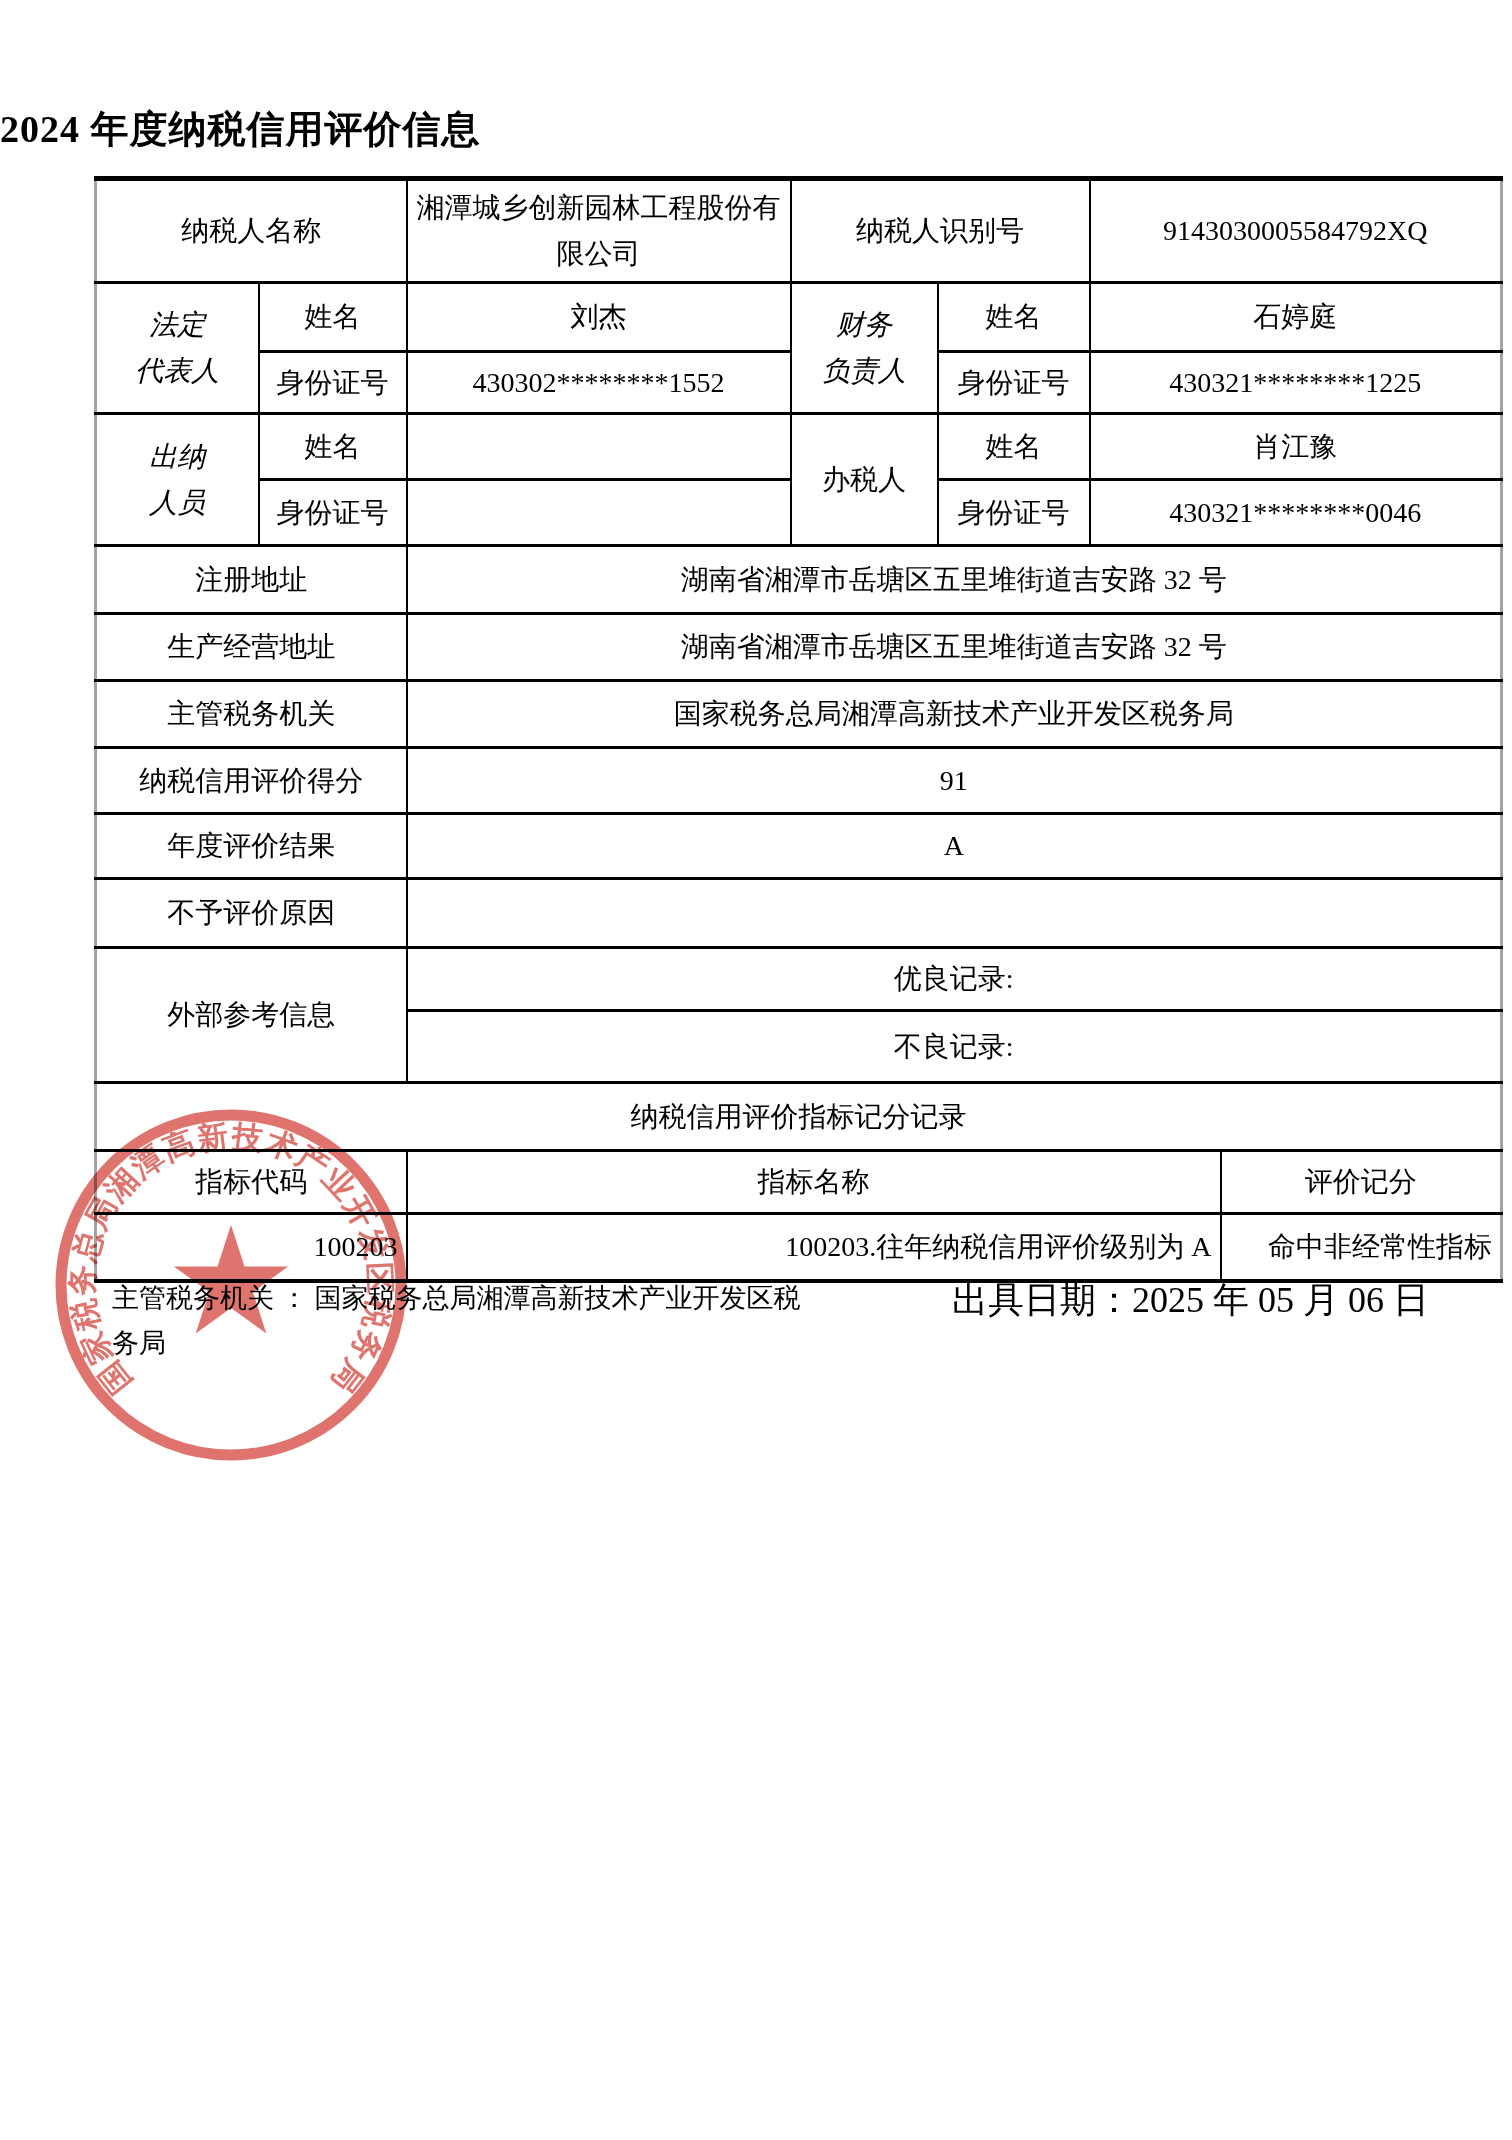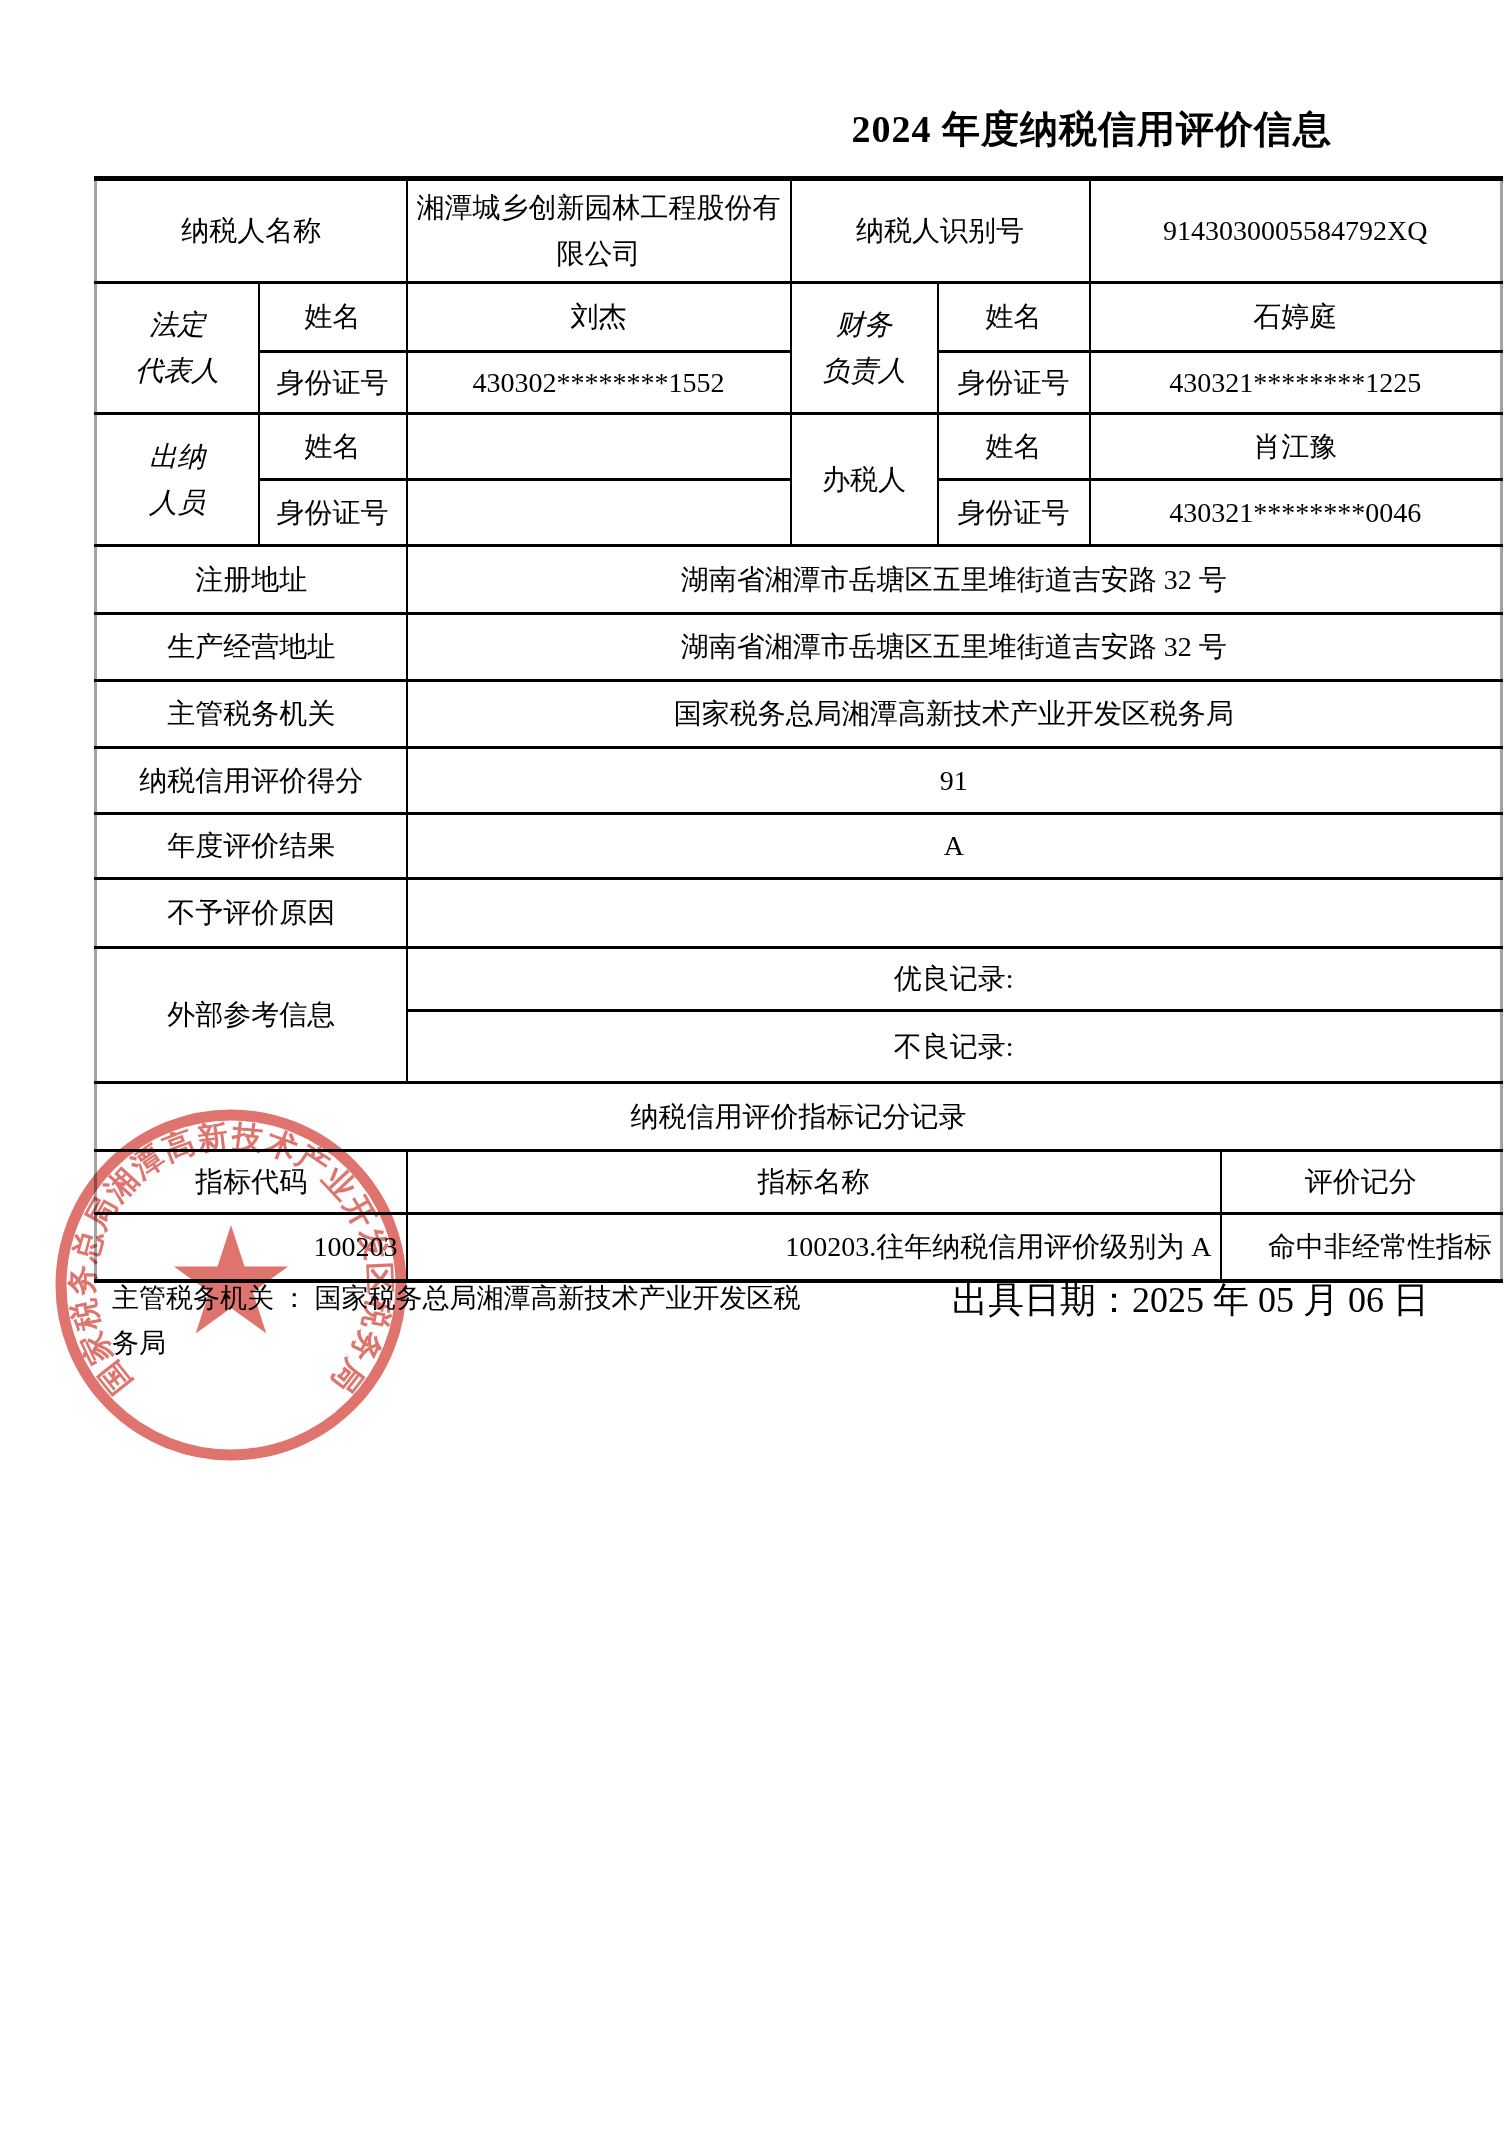--- a/index.html
+++ b/index.html
@@ -8,21 +8,21 @@
     position:relative;
     width:1512px; height:2140px;
     background:#ffffff;
     font-family:"Liberation Serif","DejaVu Serif",serif;
     color:#000;
     overflow:hidden;
   }
   .doc-title {
     position:absolute;
     left:0; top:104px; width:1332px;
-    text-align:right;
+    text-align:left;
     font-size:38px;
     font-weight:700;
     letter-spacing:1px;
   }
   table.main {
     position:absolute;
     left:58px; top:176px;
     width:1406px;
     border-collapse:collapse;
     table-layout:fixed;

